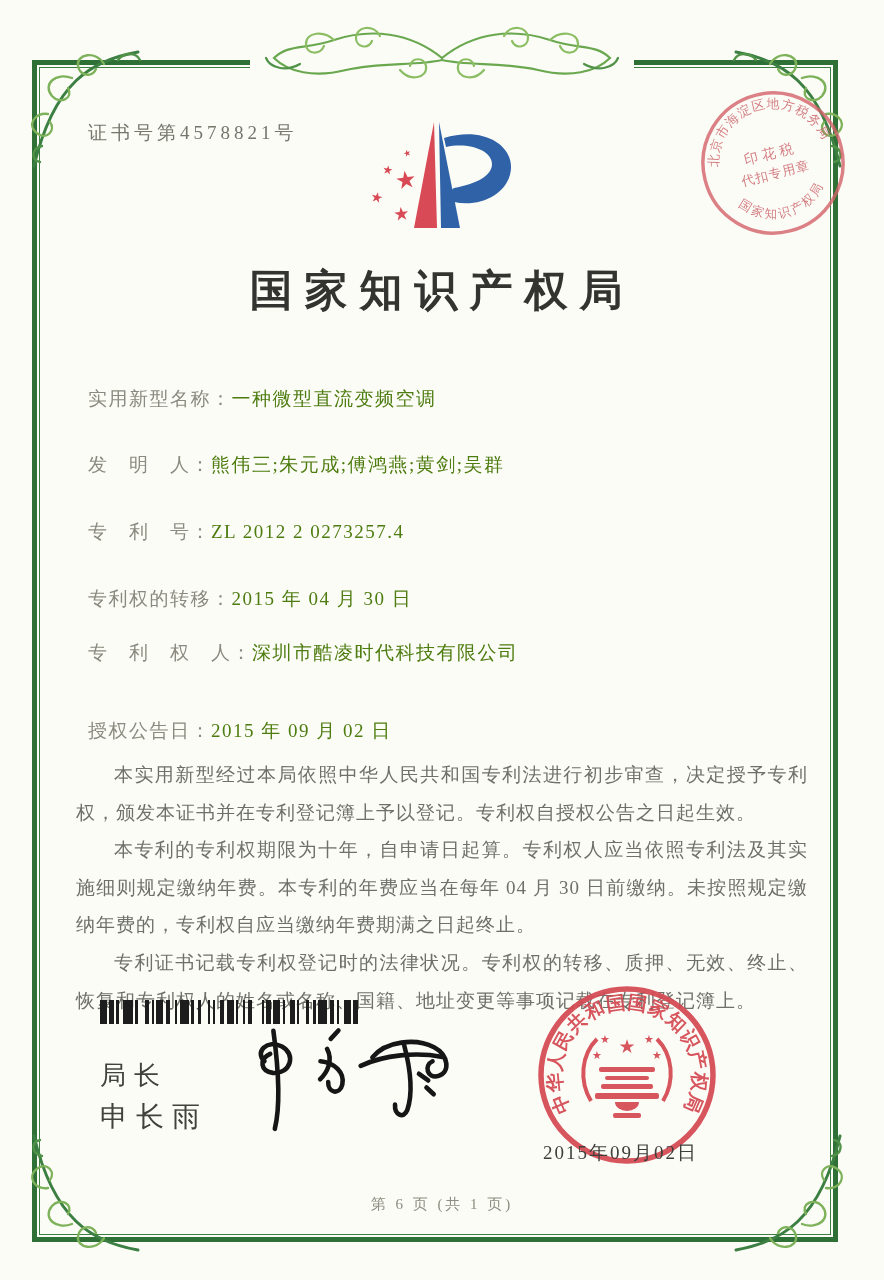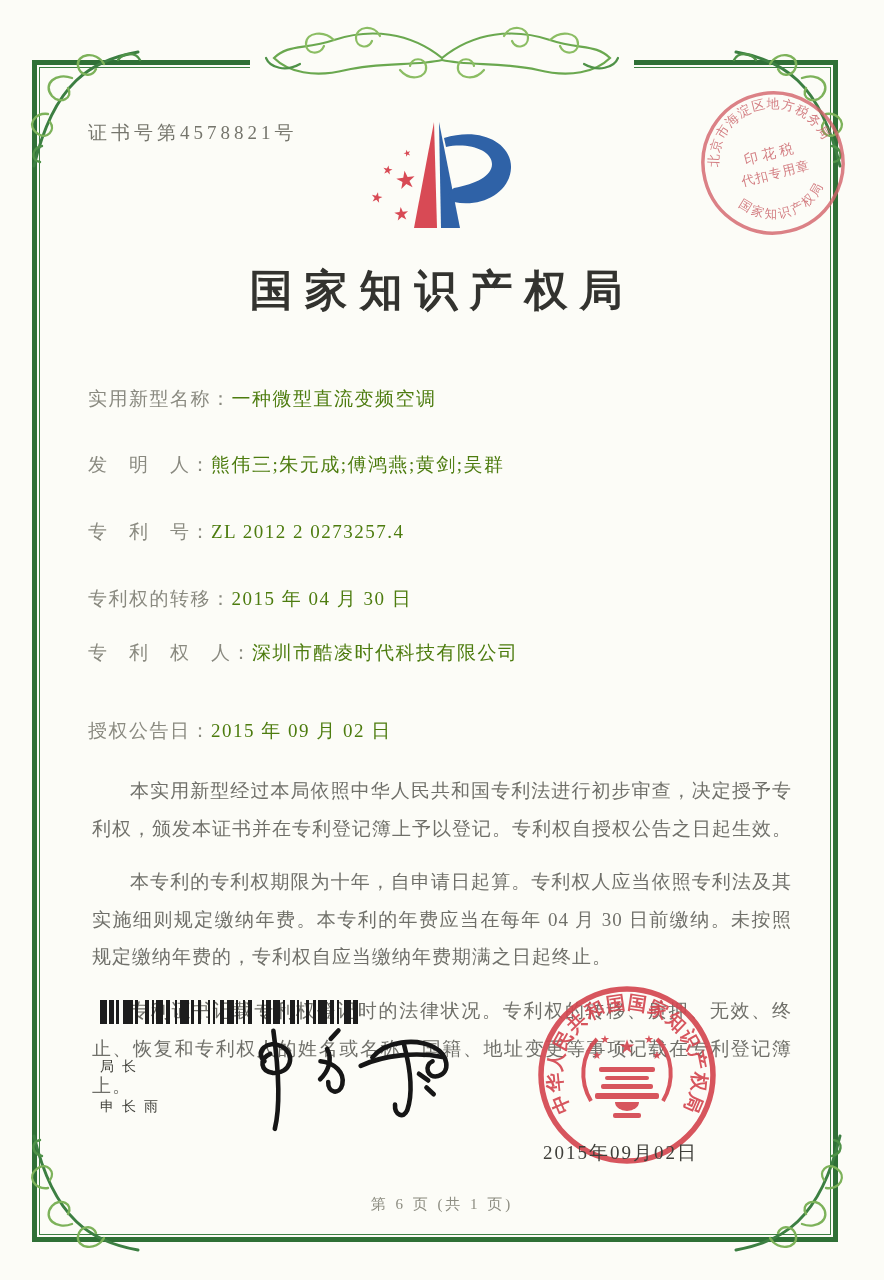--- a/index.html
+++ b/index.html
@@ -33,34 +33,34 @@
     font-size:19px;color:#8e8e83;letter-spacing:1.5px;white-space:nowrap;
   }
   .field .lbl{color:#8a8a80;}
   .field .val{color:#4d7c0f;}
   
   .body-text{
     position:absolute;left:76px;top:756px;width:732px;
     font-size:19px;line-height:1.98;color:#70706a;letter-spacing:1px;
     text-align:justify;
   }
-  .body-text p{margin:16px;text-indent:2em;}
+  .body-text p{margin:0;text-indent:2em;}
   
   .barcode{
     position:absolute;left:100px;top:1000px;width:258px;height:24px;
     font-size:0;white-space:nowrap;overflow:hidden;
   }
   .barcode i{display:inline-block;height:100%;}
   .director-title{
     position:absolute;left:100px;top:1058px;
-    font-size:14px;color:#42423c;letter-spacing:8px;
+    font-size:26px;color:#42423c;letter-spacing:8px;
   }
   .director-name{
     position:absolute;left:100px;top:1098px;
-    font-size:14px;color:#42423c;letter-spacing:8px;
+    font-size:28px;color:#42423c;letter-spacing:8px;
   }
   .signature{position:absolute;left:235px;top:1018px;width:240px;height:115px;transform:rotate(-2deg);}
   .seal{position:absolute;left:535px;top:983px;width:184px;height:184px;opacity:.92;}
   .seal-date{
     position:absolute;left:543px;top:1140px;
     font-size:19px;color:#3f3f3a;letter-spacing:2px;z-index:5;
   }
   .tax-stamp{
     position:absolute;left:694px;top:84px;width:158px;height:158px;
     transform:rotate(-14deg);opacity:.8;

